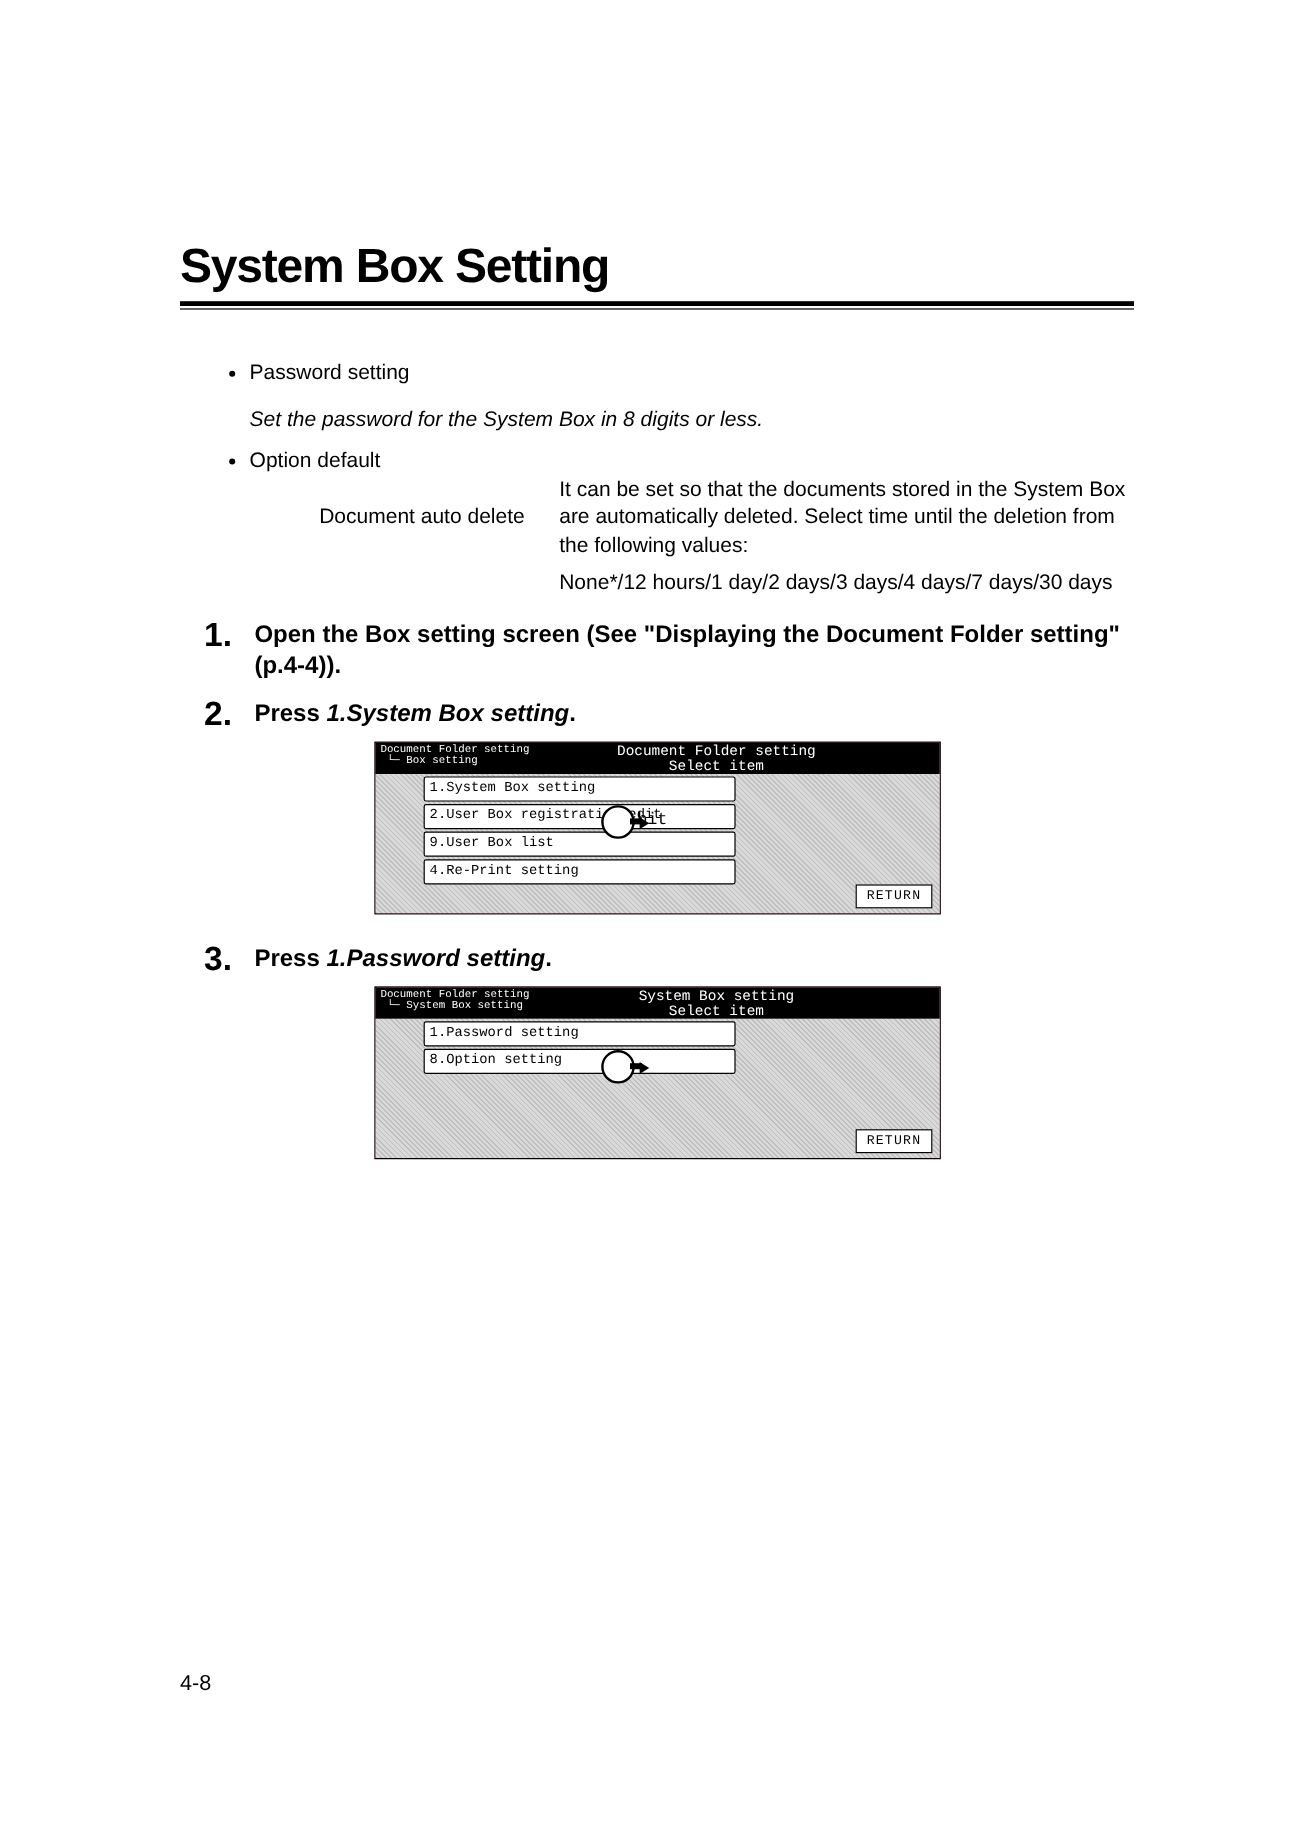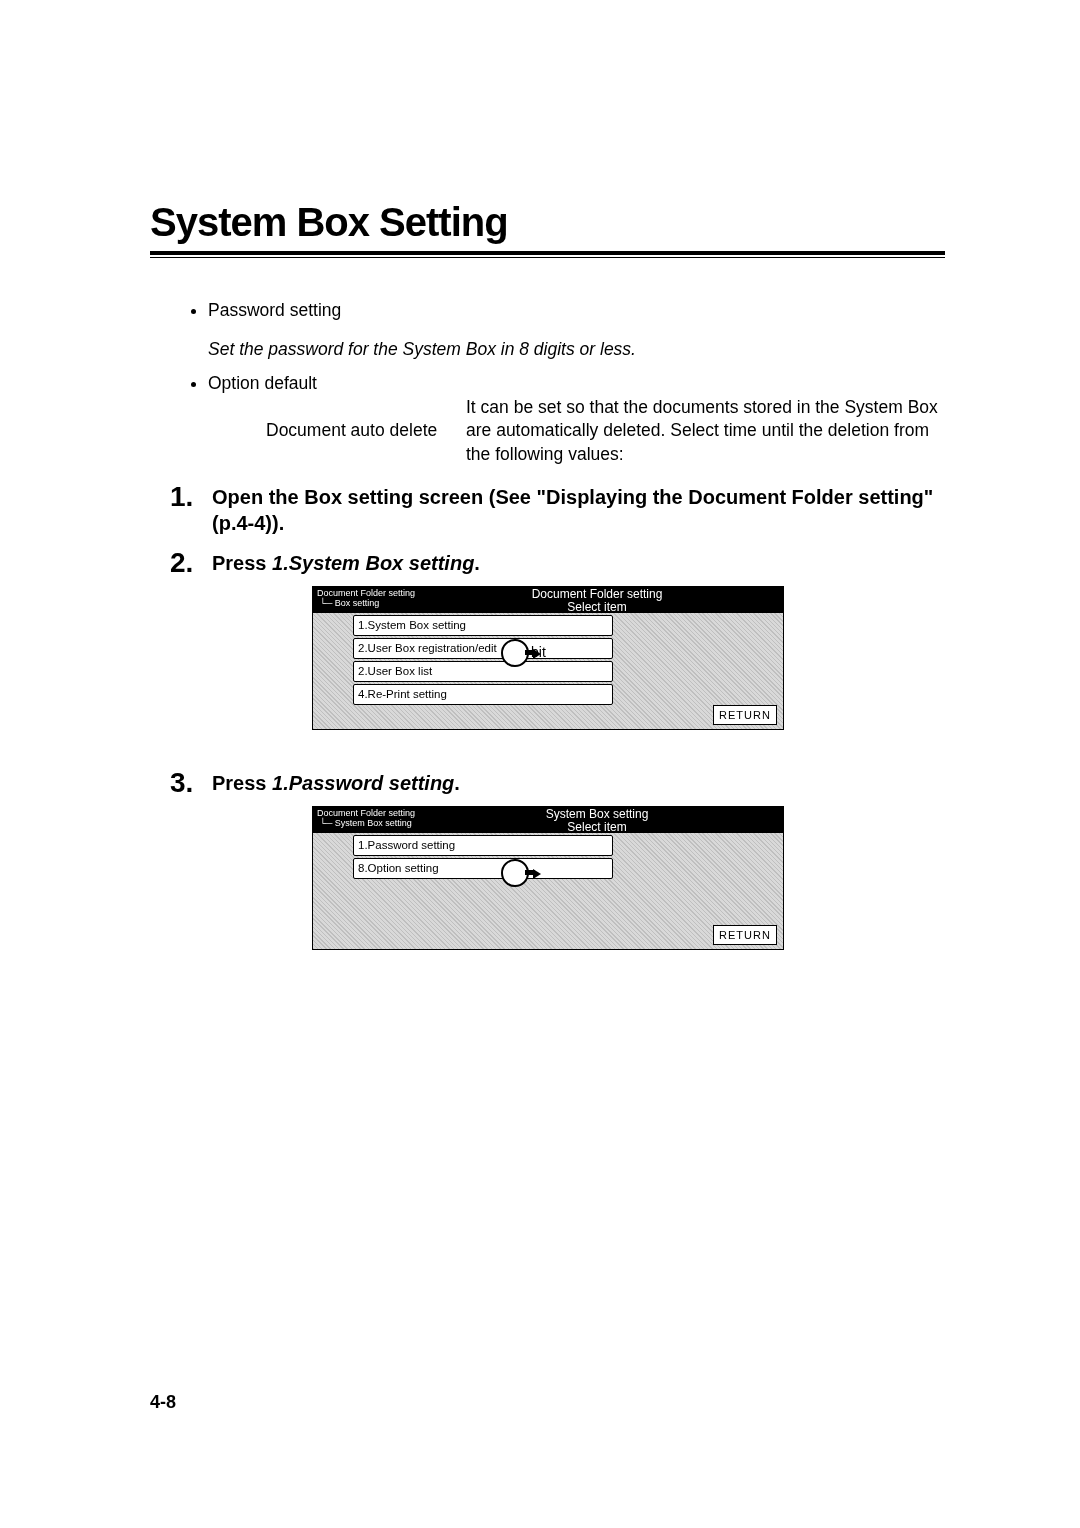--- a/index.html
+++ b/index.html
@@ -92,24 +92,24 @@
     font-size: 28px;
     font-weight: 900;
     font-family: "Arial Black", Arial, sans-serif;
   }
   .step-italic {
     font-style: italic;
     font-weight: bold;
   }
   
   .lcd {
-    margin: 10px 0 40px 100px;
+    margin: 10px 0 24px 100px;
     width: 470px;
     border: 1px solid #000;
-    font-family: Liberation Sans, sans-serif;
+    font-family: Liberation Mono, monospace;
     font-size: 11px;
     background: #f9a8d4;
   }
   .lcd-header {
     display: flex;
     align-items: flex-start;
     background: #000;
     color: #fff;
     height: 26px;
   }
@@ -205,21 +205,21 @@
     position:absolute;
     font-size:14px;
     left: 218px;
     pointer-events:none;
   }
   .page-num {
     position: absolute;
     bottom: 115px;
     left: 150px;
     font-size: 18px;
-    font-weight: bold;
+    font-weight: normal;
   }
 </style>
 </head>
 <body>
 
 <div class="page">
 
   <h1 class="section-title">System Box Setting</h1>
   <hr class="title-rule">
 
@@ -228,20 +228,24 @@
     <li>
       <span>Password setting</span>
       <div class="sub-desc">Set the password for the System Box in 8 digits or less.</div>
     </li>
     <li>
       <span>Option default</span>
       <div class="opt-table">
         <div class="opt-row">
           <div class="opt-label">Document auto delete</div>
           <div class="opt-desc">It can be set so that the documents stored in the System Box are automatically deleted. Select time until the deletion from the following values:</div>
+        </div>
+        <div class="opt-row">
+          <div class="opt-label"></div>
+          <div class="opt-desc">None*/12 hours/1 day/2 days/3 days/4 days/7 days/30 days</div>
         </div>
       </div>
     </li>
   </ul>
 
 
   <ol class="steps">
     <li>
       <span>Open the Box setting screen (See "Displaying the Document Folder setting"(p.4-4)).</span>
     </li>
@@ -253,21 +257,21 @@
         <div class="lcd-header">
           <div class="lcd-bc">Document Folder setting
  └─ Box setting</div>
           <div class="lcd-title">Document Folder setting
 Select item</div>
         </div>
         <div class="lcd-body">
           <div class="lcd-list">
             <div class="lcd-item">1.System Box setting</div>
             <div class="lcd-item">2.User Box registration/edit</div>
-            <div class="lcd-item">2.User Box list</div>
+            <div class="lcd-item">9.User Box list</div>
             <div class="lcd-item">4.Re-Print setting</div>
           </div>
           <div class="lcd-cursor" style="top:26px;">
               <div class="stub"></div>
             </div>
           <span class="cursor-label" style="top:30px;">bit</span>
           <div class="lcd-return">RETURN</div>
         </div>
       </div>
     </li>

